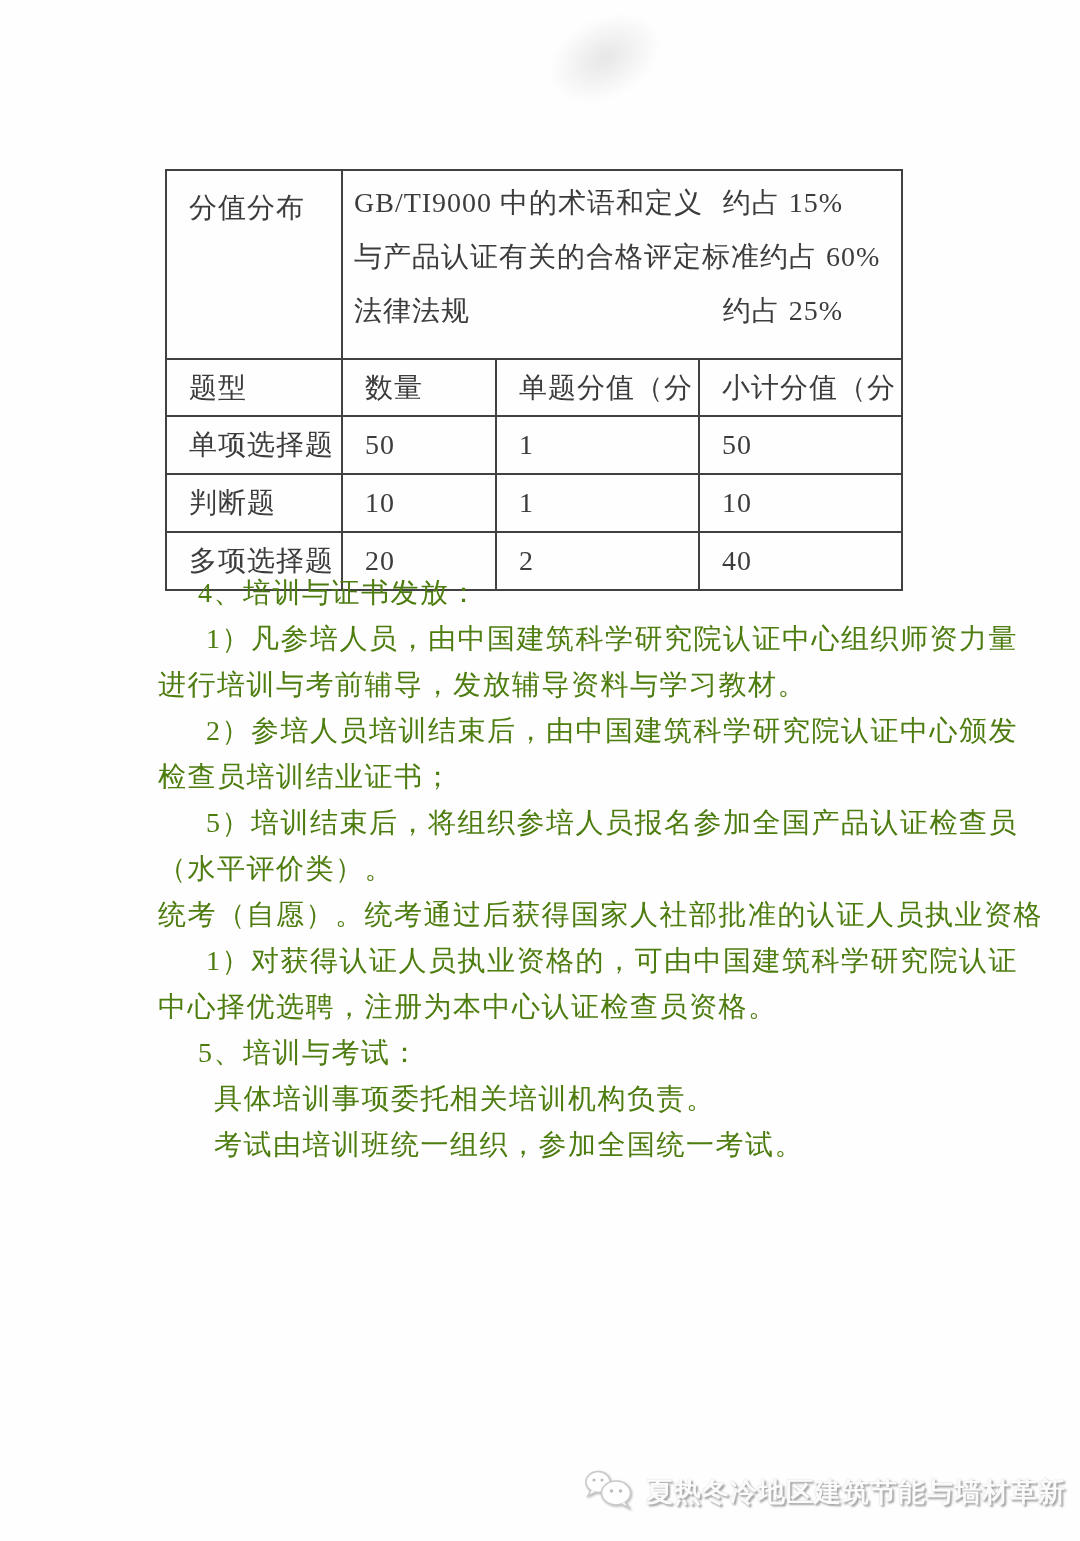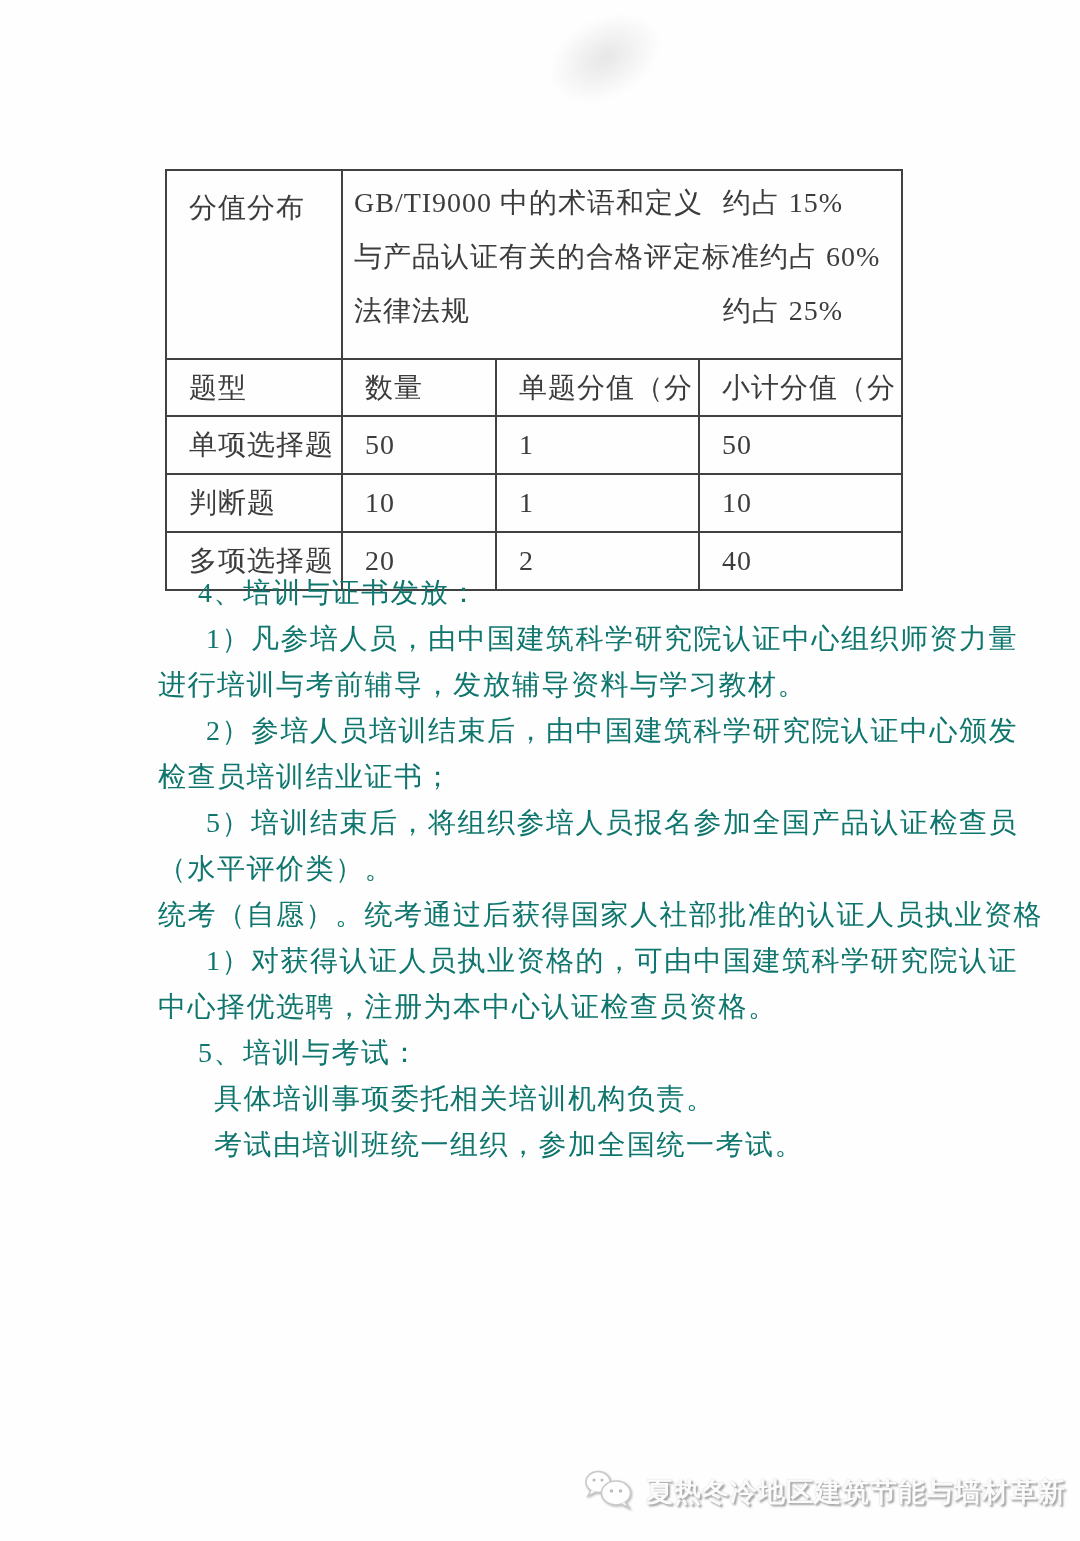--- a/index.html
+++ b/index.html
@@ -30,21 +30,21 @@
   tr.r-dist td.merged-cell{padding:5px 0 5px 0;vertical-align:top;border-radius:21px;}
   .dist-line{
     display:flex;justify-content:space-between;align-items:center;
     height:54px;padding:0 58px 0 11px;
   }
   tr.r-head td{height:55px;border-radius:17px;}
   tr.r-data td{height:56px;border-radius:23px;}
   
   .body-text{
     position:absolute;left:158px;top:570px;width:800px;
-    font-size:28px;letter-spacing:1.5px;color:#0f766e;
+    font-size:28px;letter-spacing:1.5px;color:#4d7c0f;
   }
   .tline{height:46px;display:flex;align-items:center;white-space:nowrap;}
   .ind-a{padding-left:40px;}   
   .ind-b{padding-left:48px;}   
   .ind-c{padding-left:56px;}   
   
   .watermark{
     position:absolute;left:583px;top:1466px;height:52px;
     display:flex;align-items:center;gap:7px;text-align:center;
   }

